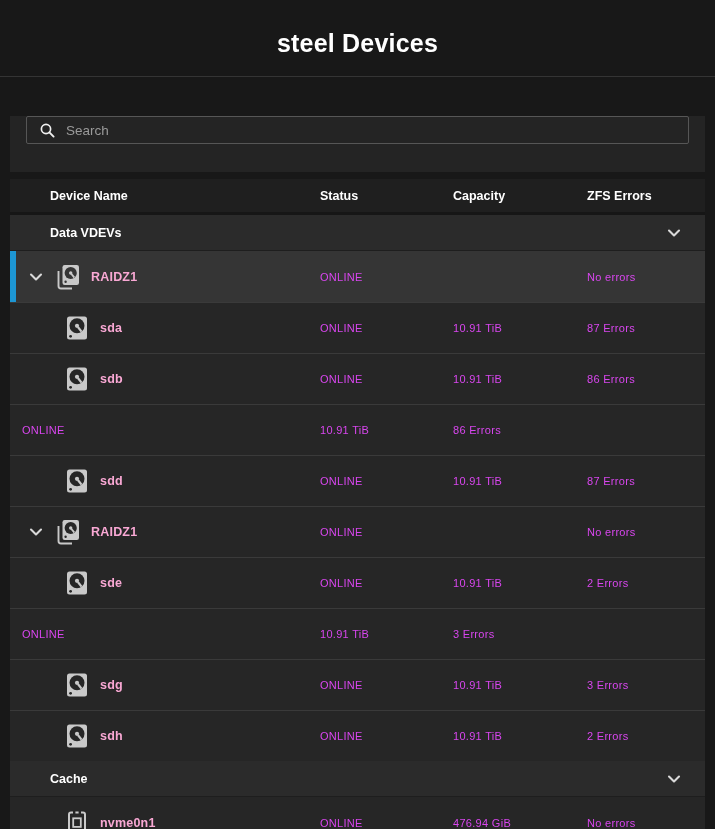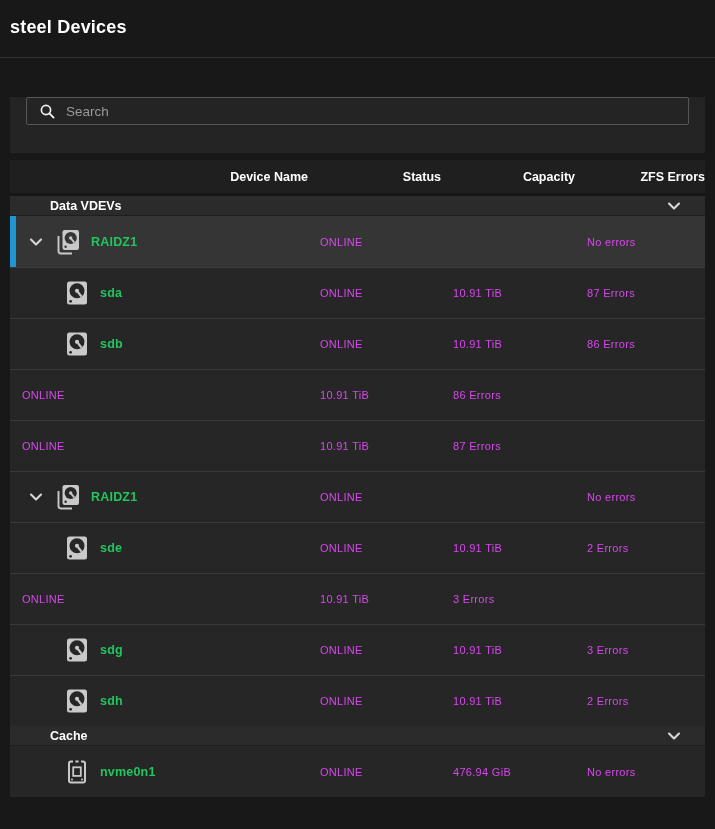--- a/index.html
+++ b/index.html
@@ -3,23 +3,24 @@
 <meta charset="utf-8">
 <style>
   html,body{margin:0;padding:0;}
   body{
     width:715px;height:829px;overflow:hidden;
     background:#181818;
     font-family:"Liberation Sans", sans-serif;
     -webkit-font-smoothing:antialiased;
   }
   .page-title{
-    margin:0;padding:10px 10px 0 10px;
-    font-size:18px;line-height:34px;font-weight:bold;color:#ffffff;
+    margin:16px;padding:10px 10px 0 10px;
+    font-size:25px;line-height:34px;font-weight:bold;color:#ffffff;
     letter-spacing:.2px;
+    text-align:center;
   }
   .title-divider{border:0;border-top:1px solid #343434;margin:13px 0 0 0;}
 
   
   .search-card{
     margin:39px 10px 0 10px;height:56px;background:#242424;
   }
   .search-box{
     margin:11px 16px;height:28px;box-sizing:border-box;
     border:1px solid #565656;border-radius:2px;
@@ -33,47 +34,47 @@
   }
   .search-box input::placeholder{color:#9a9a9a;}
 
   
   .table-card{margin:7px 10px 0 10px;background:#262626;}
   .thead{
     display:grid;grid-template-columns:298px 133px 134px 1fr;
     height:36px;box-sizing:border-box;align-items:center;
     background:#1f1f1f;border-bottom:3px solid #161616;
   }
-  .th{font-size:12.5px;font-weight:bold;color:#ffffff;padding-left:12px;text-align:right;}
+  .th{font-size:12.5px;font-weight:bold;color:#ffffff;padding-left:12px;}
   .th.first{padding-left:40px;}
 
   .trow{box-sizing:border-box;--hole:#262626;}
   .trow + .trow{border-top:1px solid #3a3a3a;}
   .trow.group{
-    height:20px;background:#2b2b2b;border-top:none;border-bottom:1px solid #1e1e1e;
+    height:36px;background:#2b2b2b;border-top:none;border-bottom:1px solid #1e1e1e;
     display:flex;align-items:center;justify-content:space-between;
     padding:0 23px 0 40px;cursor:pointer;
   }
   .group + .trow{border-top:none;}
   .group-label{font-size:12.5px;font-weight:bold;color:#ffffff;}
   .trow.device{
     height:51px;background:#262626;
     display:grid;grid-template-columns:298px 133px 134px 1fr;
     align-items:center;cursor:pointer;
   }
   .trow.device.selected{
     background:#353535;--hole:#353535;
     box-shadow:inset 6px 0 0 0 #1d96d3;
   }
   .name-cell{display:flex;align-items:center;padding-left:18px;}
   .trow.child .name-cell{padding-left:54px;align-items:center;}
   .chev{display:flex;}
   .chev-left{margin-right:11px;}
   .dev-icon{display:flex;margin-right:10px;}
-  .dev-name{font-size:12.5px;font-weight:bold;color:#22c55e;letter-spacing:.2px;}
+  .dev-name{font-size:12.5px;font-weight:bold;color:#f9a8d4;letter-spacing:.2px;}
   .val-cell{font-size:11px;color:#d946ef;padding-left:12px;letter-spacing:.3px;}
 </style>
 </head>
 <body>
 
 <h1 class="page-title">steel Devices</h1>
 <hr class="title-divider">
 
 <div class="search-card">
   <div class="search-box">
@@ -166,20 +167,33 @@
     <div class="val-cell">86 Errors</div>
   </div>
 
   <div class="trow device child">
     <div class="val-cell">ONLINE</div>
     <div class="val-cell">10.91 TiB</div>
     <div class="val-cell">86 Errors</div>
   </div>
 
   <div class="trow device child">
+    <div class="name-cell">
+
+      <span class="dev-icon">
+            <svg width="26" height="26" viewBox="0 0 26 26">
+              <rect x="3" y="1.5" width="20" height="23" rx="2.5" fill="#c9c9c9"></rect>
+              <circle cx="13" cy="10.8" r="7.5" fill="var(--hole,#262626)"></circle>
+              <circle cx="13" cy="10.8" r="2.1" fill="#c9c9c9"></circle>
+              <line x1="13.9" y1="12" x2="17.5" y2="16.6" stroke="#c9c9c9" stroke-width="2.2"></line>
+              <circle cx="6.6" cy="21.3" r="1.4" fill="var(--hole,#262626)"></circle>
+            </svg>
+          </span>
+      <span class="dev-name">sdd</span>
+    </div>
     <div class="val-cell">ONLINE</div>
     <div class="val-cell">10.91 TiB</div>
     <div class="val-cell">87 Errors</div>
   </div>
 
   <div class="trow device">
     <div class="name-cell">
       <span class="chev chev-left">
             <svg width="16" height="16" viewBox="0 0 16 16">
               <path d="M3 5.5 L8 10.5 L13 5.5" fill="none" stroke="#d9d9d9" stroke-width="2.1" stroke-linecap="round" stroke-linejoin="round"></path>

